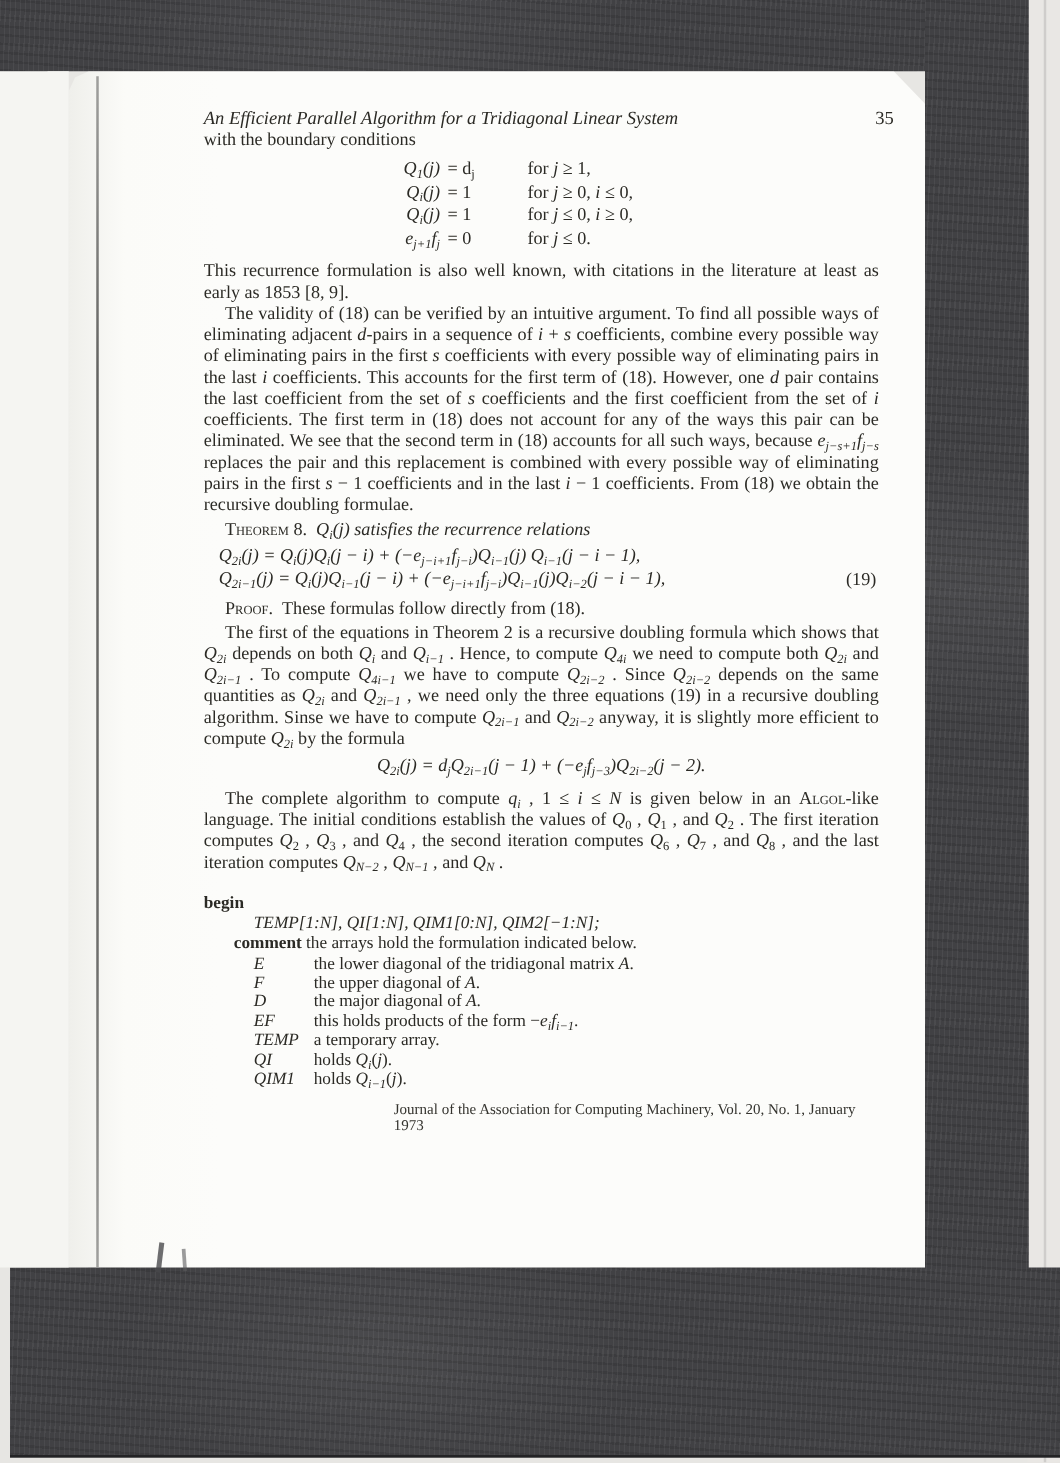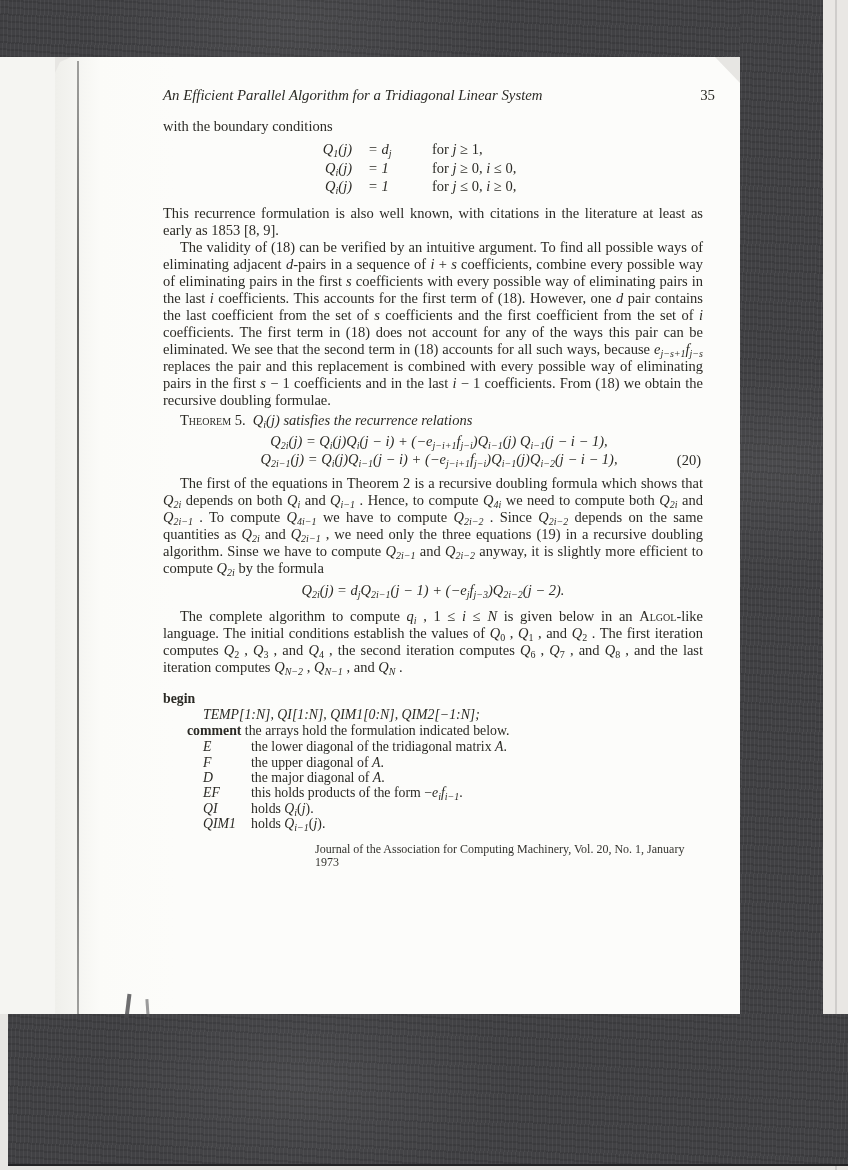--- a/index.html
+++ b/index.html
@@ -33,39 +33,39 @@
     clip-path: polygon(0 16px, 5px 5px, 16px 0, calc(100% - 25px) 0, 100% 26px, 100% 100%, 0 100%);
   }
   .spine { position:absolute; left:22px; top:4px; bottom:0; width:2px;
     background: linear-gradient(#8a8a88, #3e3e3c 25%, #4c4c4a 75%, #8a8a88); opacity:.8; }
 
   .content {
     position:absolute; left:108px; top:30px; width:540px;
     color:#2b2a25; font-size:14.5px; line-height:17px;
   }
   .running-head { display:flex; justify-content:space-between; width:552px;
-    font-style:italic; font-size:14.8px; margin-bottom:14px; }
+    font-style:italic; font-size:14.8px; }
   .running-head .pageno { font-style:normal; }
 
   p { margin:0; text-align:justify; }
   .indent { text-indent:17px; }
   sub { font-size:10px; line-height:0; vertical-align:-3px; letter-spacing:0; }
   .sc { font-variant: small-caps; }
 
   .bc-block { margin:5px 0 9px 97px; line-height:18.5px; }
   .bc-line { display:flex; }
   .bc-lhs { width:92px; text-align:right; font-style:italic; flex:none; }
-  .bc-rhs { width:62px; padding-left:16px; font-style:italic; flex:none; }
+  .bc-rhs { width:62px; padding-left:6px; flex:none; }
   .bc-cond { padding-left:2px; }
 
   .theorem-line { margin-top:3px; margin-bottom:3px; text-indent:17px; }
   .theorem-line .t-text { font-style:italic; }
 
   .eq19 { position:relative; padding-left:12px; margin:3px 0 7px 0; line-height:18px; }
-  .eq19 .eq-line { font-style:italic; text-align:center; }
+  .eq19 .eq-line { font-style:italic; text-align:left; }
   .eq19 .eq-number { position:absolute; right:2px; top:19px; font-style:normal; }
 
   .proof-line { margin-bottom:2px; text-indent:17px; }
 
   .display-formula { text-align:center; font-style:italic; margin:5px 0 9px 0; }
 
   .algo { margin-top:15px; font-size:13.8px; line-height:16.2px; }
   .kw { font-weight:bold; }
   .cmath { font-style:italic; }
   .algo-decl { padding-left:24px; }
@@ -108,35 +108,43 @@
       <div class="bc-line">
         <span class="bc-lhs">Q<sub>i</sub>(j)</span>
         <span class="bc-rhs">= 1</span>
         <span class="bc-cond">for <i>j</i> ≥ 0, <i>i</i> ≤ 0,</span>
       </div>
       <div class="bc-line">
         <span class="bc-lhs">Q<sub>i</sub>(j)</span>
         <span class="bc-rhs">= 1</span>
         <span class="bc-cond">for <i>j</i> ≤ 0, <i>i</i> ≥ 0,</span>
       </div>
+      <div class="bc-line">
+        <span class="bc-lhs">e<sub>j+1</sub>f<sub>j</sub></span>
+        <span class="bc-rhs">= 0</span>
+        <span class="bc-cond">for <i>j</i> ≤ 0.</span>
+      </div>
     </div>
 
     <p>This recurrence formulation is also well known, with citations in the literature at least as early as 1853 [8, 9].</p>
     <p class="indent">The validity of (18) can be verified by an intuitive argument. To find all possible ways of eliminating adjacent <i>d</i>-pairs in a sequence of <i>i</i> + <i>s</i> coefficients, combine every possible way of eliminating pairs in the first <i>s</i> coefficients with every possible way of eliminating pairs in the last <i>i</i> coefficients. This accounts for the first term of (18). However, one <i>d</i> pair contains the last coefficient from the set of <i>s</i> coefficients and the first coefficient from the set of <i>i</i> coefficients. The first term in (18) does not account for any of the ways this pair can be eliminated. We see that the second term in (18) accounts for all such ways, because <i>e<sub>j−s+1</sub>f<sub>j−s</sub></i> replaces the pair and this replacement is combined with every possible way of eliminating pairs in the first <i>s</i> − 1 coefficients and in the last <i>i</i> − 1 coefficients. From (18) we obtain the recursive doubling formulae.</p>
 
     <div class="theorem-line">
-      <span class="sc">Theorem 5.</span>&nbsp;&nbsp;<span class="t-text">Q<sub>i</sub>(j) satisfies the recurrence relations</span>
+      <span class="sc">Theorem 8.</span>&nbsp;&nbsp;<span class="t-text">Q<sub>i</sub>(j) satisfies the recurrence relations</span>
     </div>
 
     <div class="eq19">
       <div class="eq-line">Q<sub>2i</sub>(j) = Q<sub>i</sub>(j)Q<sub>i</sub>(j − i) + (−e<sub>j−i+1</sub>f<sub>j−i</sub>)Q<sub>i−1</sub>(j) Q<sub>i−1</sub>(j − i − 1),</div>
       <div class="eq-line">Q<sub>2i−1</sub>(j) = Q<sub>i</sub>(j)Q<sub>i−1</sub>(j − i) + (−e<sub>j−i+1</sub>f<sub>j−i</sub>)Q<sub>i−1</sub>(j)Q<sub>i−2</sub>(j − i − 1),</div>
-      <span class="eq-number">(20)</span>
+      <span class="eq-number">(19)</span>
     </div>
 
+    <div class="proof-line">
+      <span class="sc">Proof.</span>&nbsp;&nbsp;<span>These formulas follow directly from (18).</span>
+    </div>
 
     <p class="indent">The first of the equations in Theorem 2 is a recursive doubling formula which shows that <i>Q<sub>2i</sub></i> depends on both <i>Q<sub>i</sub></i> and <i>Q<sub>i−1</sub></i> . Hence, to compute <i>Q<sub>4i</sub></i> we need to compute both <i>Q<sub>2i</sub></i> and <i>Q<sub>2i−1</sub></i> . To compute <i>Q<sub>4i−1</sub></i> we have to compute <i>Q<sub>2i−2</sub></i> . Since <i>Q<sub>2i−2</sub></i> depends on the same quantities as <i>Q<sub>2i</sub></i> and <i>Q<sub>2i−1</sub></i> , we need only the three equations (19) in a recursive doubling algorithm. Sinse we have to compute <i>Q<sub>2i−1</sub></i> and <i>Q<sub>2i−2</sub></i> anyway, it is slightly more efficient to compute <i>Q<sub>2i</sub></i> by the formula</p>
 
     <div class="display-formula">Q<sub>2i</sub>(j) = d<sub>j</sub>Q<sub>2i−1</sub>(j − 1) + (−e<sub>j</sub>f<sub>j−3</sub>)Q<sub>2i−2</sub>(j − 2).</div>
 
     <p class="indent">The complete algorithm to compute <i>q<sub>i</sub></i> , 1 ≤ <i>i</i> ≤ <i>N</i> is given below in an <span class="sc">Algol</span>-like language. The initial conditions establish the values of <i>Q</i><sub>0</sub> , <i>Q</i><sub>1</sub> , and <i>Q</i><sub>2</sub> . The first iteration computes <i>Q</i><sub>2</sub> , <i>Q</i><sub>3</sub> , and <i>Q</i><sub>4</sub> , the second iteration computes <i>Q</i><sub>6</sub> , <i>Q</i><sub>7</sub> , and <i>Q</i><sub>8</sub> , and the last iteration computes <i>Q<sub>N−2</sub></i> , <i>Q<sub>N−1</sub></i> , and <i>Q<sub>N</sub></i> .</p>
 
     <div class="algo">
       <div>
         <span class="kw">begin</span>
@@ -158,20 +166,24 @@
         </div>
         <div class="var-row">
           <span class="var-name">D</span>
           <span class="var-desc">the major diagonal of <i>A</i>.</span>
         </div>
         <div class="var-row">
           <span class="var-name">EF</span>
           <span class="var-desc">this holds products of the form −<i>e<sub>i</sub>f<sub>i−1</sub></i>.</span>
         </div>
         <div class="var-row">
+          <span class="var-name">TEMP</span>
+          <span class="var-desc">a temporary array.</span>
+        </div>
+        <div class="var-row">
           <span class="var-name">QI</span>
           <span class="var-desc">holds <i>Q<sub>i</sub></i>(<i>j</i>).</span>
         </div>
         <div class="var-row">
           <span class="var-name">QIM1</span>
           <span class="var-desc">holds <i>Q<sub>i−1</sub></i>(<i>j</i>).</span>
         </div>
       </div>
     </div>
 

